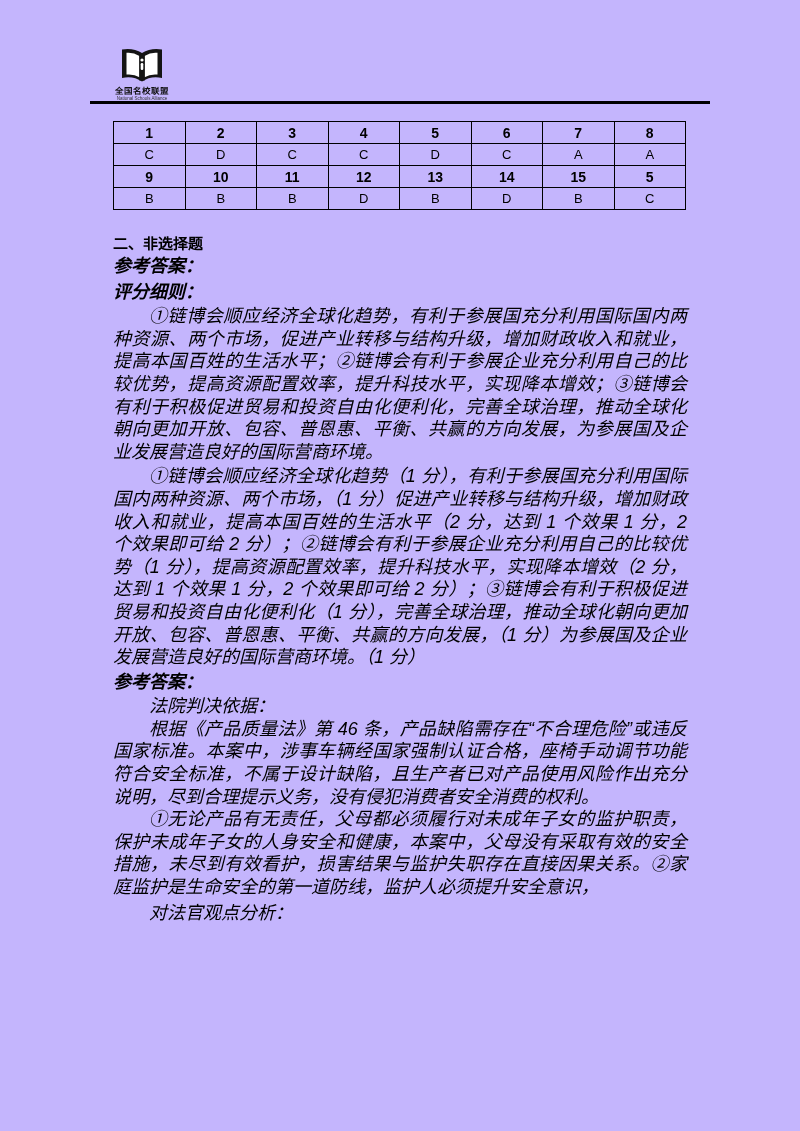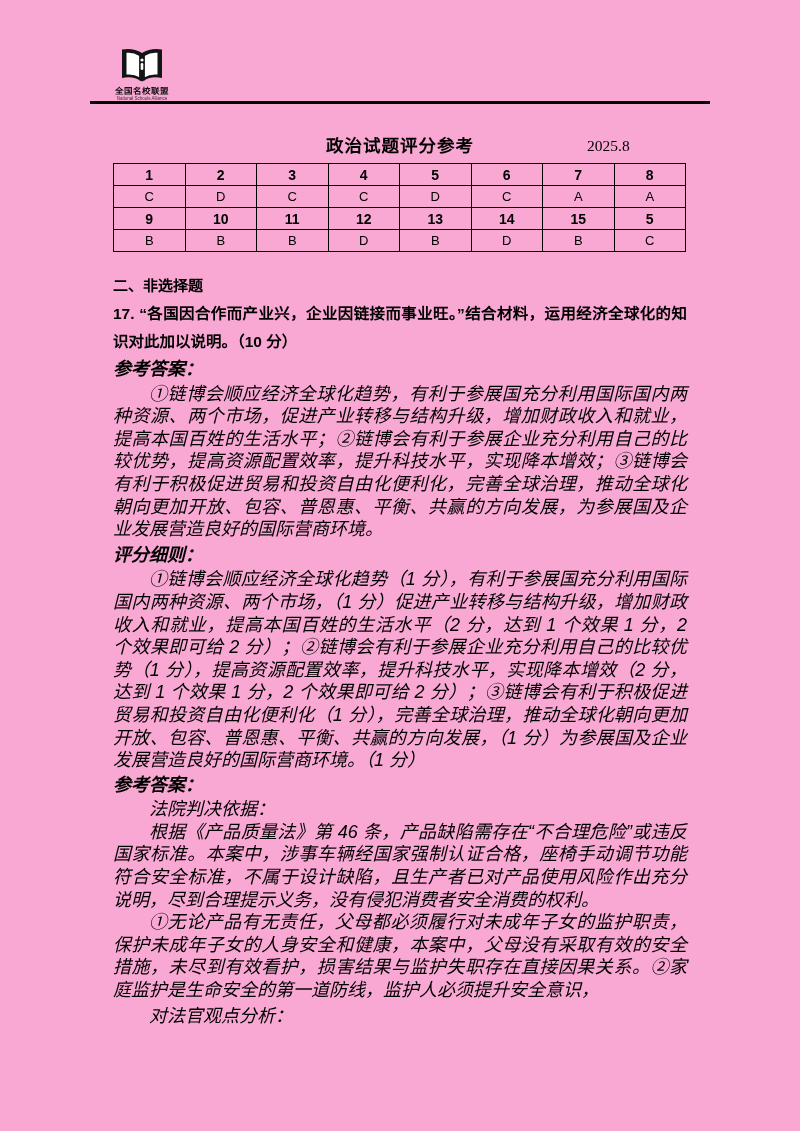--- a/index.html
+++ b/index.html
@@ -1,21 +1,21 @@
 <!DOCTYPE html>
 <html lang="zh-CN"><head>
 <meta charset="utf-8">
 <style>
   * { box-sizing: border-box; margin: 0; padding: 0; }
   html, body { background: #ffffff; }
   .page {
     position: relative;
     width: 800px;
     height: 1131px;
-    background: #f9a8d4;
+    background: #c4b5fd;
     color: #000;
     font-family: "Liberation Sans", "DejaVu Sans", sans-serif;
     overflow: hidden;
     margin: 0 auto;
   }
 
   
   .logo {
     position: absolute;
     left: 111px;
@@ -149,24 +149,20 @@
     </svg>
     <div class="logo-org">全国名校联盟</div>
     <div class="logo-org-en">National Schools Alliance</div>
   </div>
 
   <div class="header-rule"></div>
 
   <div class="content">
 
 
-    <div class="subtitle-row">
-      <div class="exam-subtitle">政治试题评分参考</div>
-      <div class="exam-date">2025.8</div>
-    </div>
 
 
     <table class="answer-table">
       <tbody>
         <tr class="num-row">
           <td>1</td>
           <td>2</td>
           <td>3</td>
           <td>4</td>
           <td>5</td>
@@ -202,24 +198,23 @@
           <td>B</td>
           <td>D</td>
           <td>B</td>
           <td>C</td>
         </tr>
       </tbody>
     </table>
 
     <div class="sec-heading sec2-heading">二、非选择题</div>
 
-    <p class="q-heading q17-heading">17. “各国因合作而产业兴，企业因链接而事业旺。”结合材料，运用经济全球化的知识对此加以说明。（10 分）</p>
     <p class="kai kai-label mt-2">参考答案：</p>
+    <p class="kai kai-label mt-3">评分细则：</p>
     <p class="kai indent2 mt-2">①链博会顺应经济全球化趋势，有利于参展国充分利用国际国内两种资源、两个市场，促进产业转移与结构升级，增加财政收入和就业，提高本国百姓的生活水平；②链博会有利于参展企业充分利用自己的比较优势，提高资源配置效率，提升科技水平，实现降本增效；③链博会有利于积极促进贸易和投资自由化便利化，完善全球治理，推动全球化朝向更加开放、包容、普恩惠、平衡、共赢的方向发展，为参展国及企业发展营造良好的国际营商环境。</p>
-    <p class="kai kai-label mt-3">评分细则：</p>
     <p class="kai indent2 mt-2">①链博会顺应经济全球化趋势（1 分），有利于参展国充分利用国际国内两种资源、两个市场，（1 分）促进产业转移与结构升级，增加财政收入和就业，提高本国百姓的生活水平（2 分，达到 1 个效果 1 分，2 个效果即可给 2 分）；②链博会有利于参展企业充分利用自己的比较优势（1 分），提高资源配置效率，提升科技水平，实现降本增效（2 分，达到 1 个效果 1 分，2 个效果即可给 2 分）；③链博会有利于积极促进贸易和投资自由化便利化（1 分），完善全球治理，推动全球化朝向更加开放、包容、普恩惠、平衡、共赢的方向发展，（1 分）为参展国及企业发展营造良好的国际营商环境。（1 分）</p>
 
     <p class="kai kai-label mt-2">参考答案：</p>
     <p class="kai indent2 mt-2">法院判决依据：</p>
     <p class="kai indent2">根据《产品质量法》第 46 条，产品缺陷需存在“不合理危险”或违反国家标准。本案中，涉事车辆经国家强制认证合格，座椅手动调节功能符合安全标准，不属于设计缺陷，且生产者已对产品使用风险作出充分说明，尽到合理提示义务，没有侵犯消费者安全消费的权利。</p>
     <p class="kai indent2">①无论产品有无责任，父母都必须履行对未成年子女的监护职责，保护未成年子女的人身安全和健康，本案中，父母没有采取有效的安全措施，未尽到有效看护，损害结果与监护失职存在直接因果关系。②家庭监护是生命安全的第一道防线，监护人必须提升安全意识，</p>
     <p class="kai indent2 mt-3">对法官观点分析：</p>
 
   </div>
 </div>

